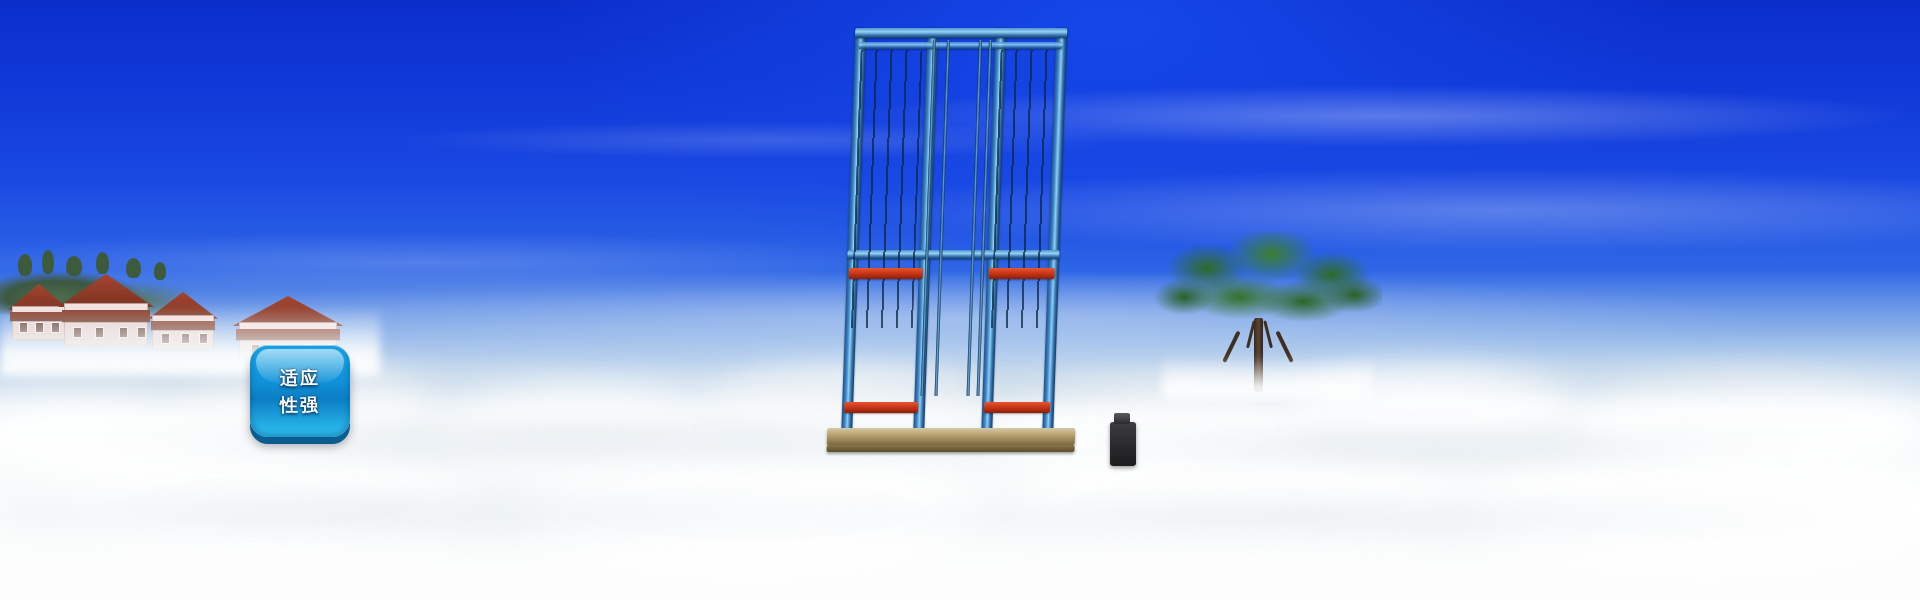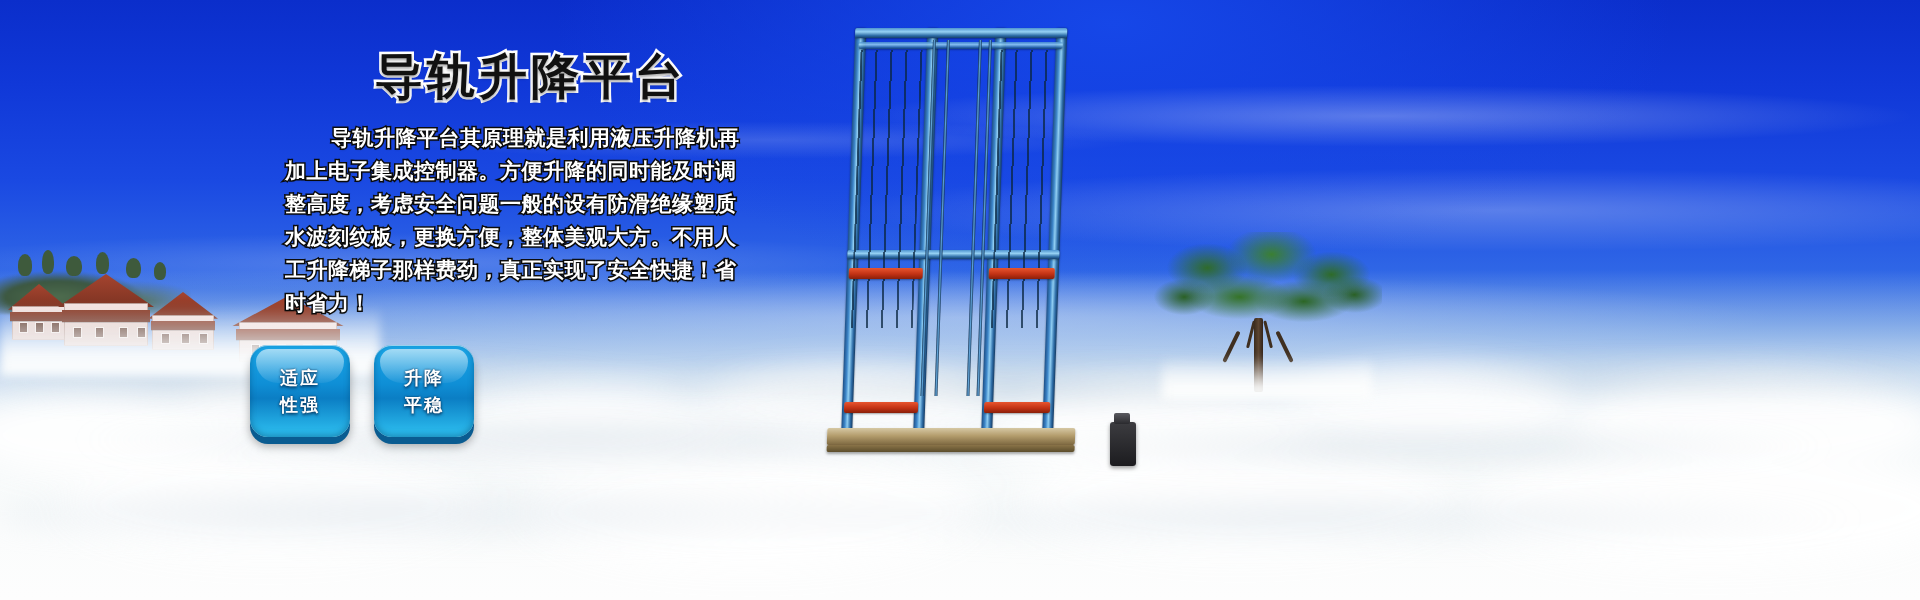--- a/index.html
+++ b/index.html
@@ -333,29 +333,21 @@
       <div class="redbar" style="left:142px;width:66px;top:240px;"></div>
       <div class="redbar" style="left:2px;width:74px;top:374px;"></div>
       <div class="redbar" style="left:142px;width:66px;top:374px;"></div>
 
       <div class="platform" style="left:-14px;right:-22px;top:400px;height:17px;"></div>
       <div class="platform" style="left:-14px;right:-22px;top:417px;height:7px;background:linear-gradient(180deg,#8a7448,#5c4d2c);"></div>
     </div>
     <div class="power-unit"></div>
   </div>
 
-  <div class="copy">
-    <div class="headline">导轨升降平台</div>
-    <div class="para">导轨升降平台其原理就是利用液压升降机再加上电子集成控制器。方便升降的同时能及时调整高度，考虑安全问题一般的设有防滑绝缘塑质水波刻纹板，更换方便，整体美观大方。不用人工升降梯子那样费劲，真正实现了安全快捷！省时省力！</div>
-  </div>
 
   <div class="badges">
     <div class="badge">
       <span class="badge-label">适应
 性强</span>
     </div>
-    <div class="badge">
-      <span class="badge-label">升降
-平稳</span>
-    </div>
   </div>
 
 </div>
 
 </body></html>

